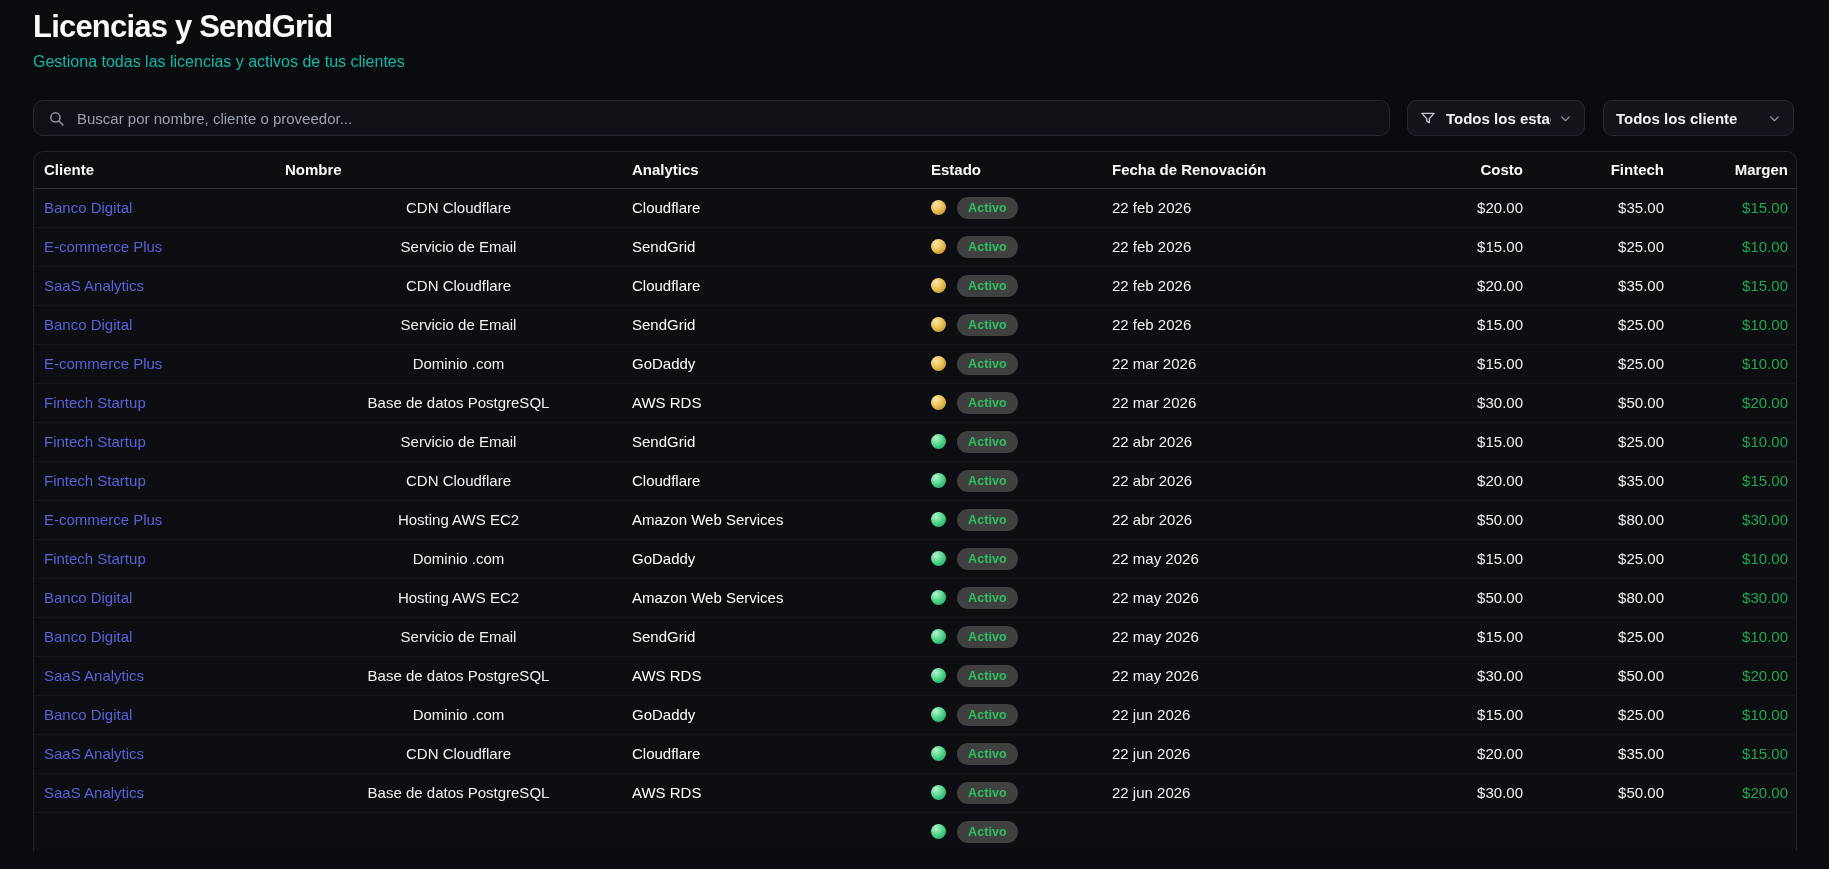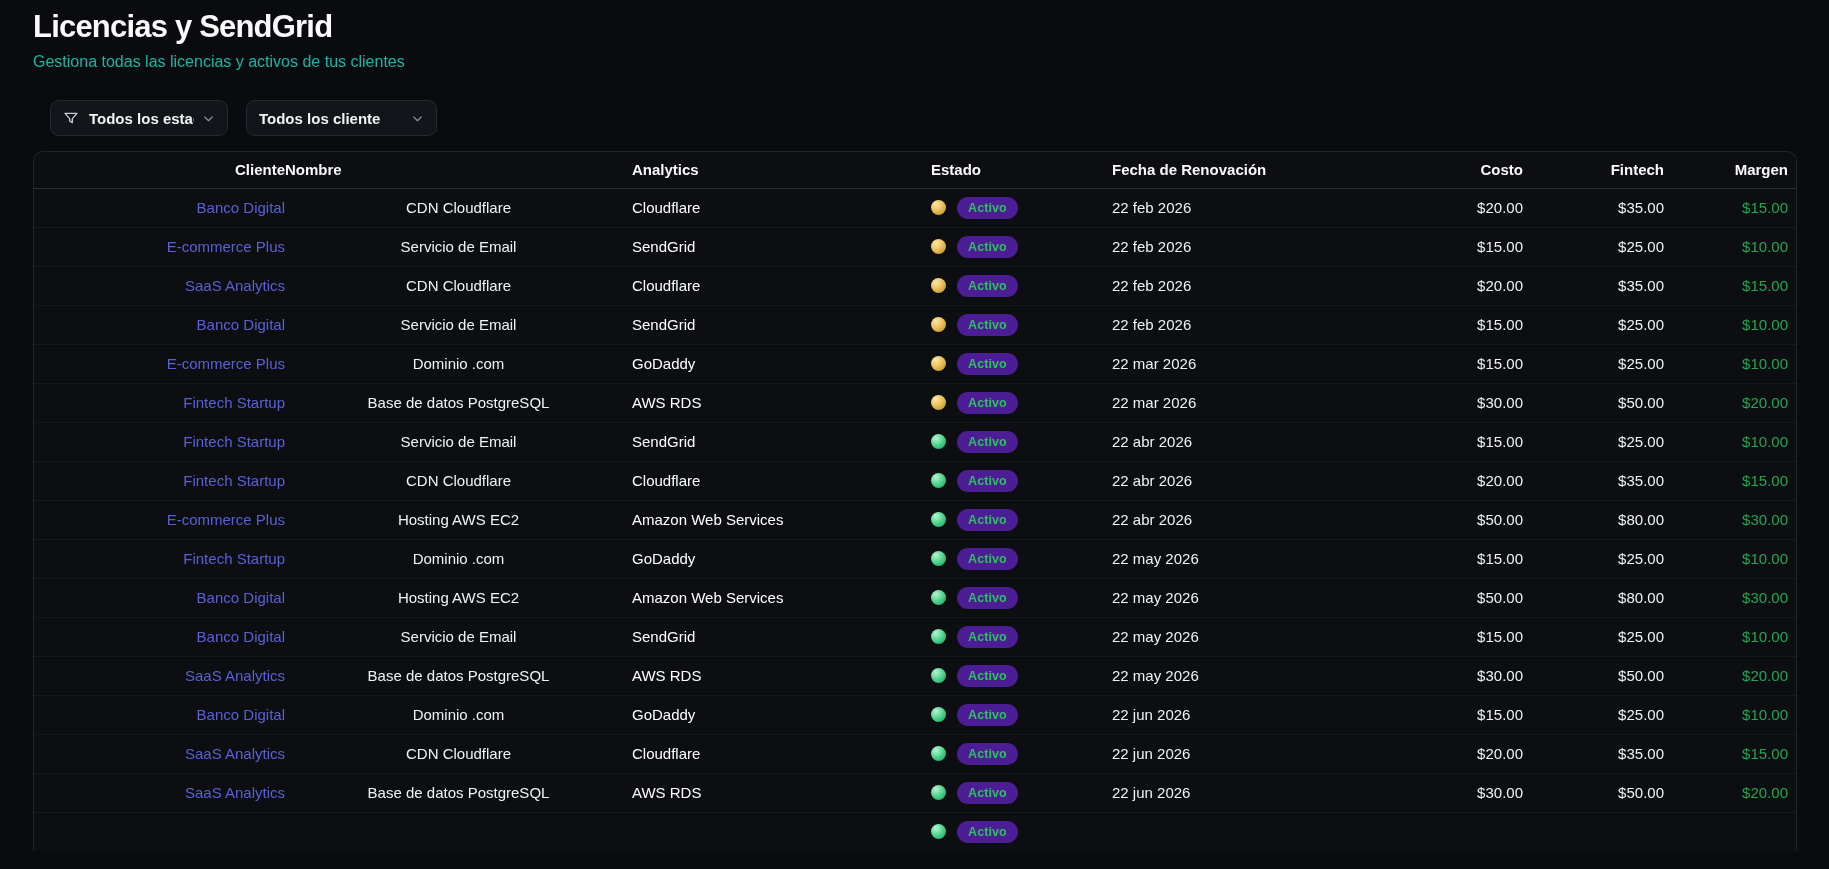--- a/index.html
+++ b/index.html
@@ -51,21 +51,21 @@
   }
   table { width:100%; border-collapse:collapse; table-layout:fixed; }
   col.c1{width:251px} col.c2{width:347px} col.c3{width:299px} col.c4{width:181px}
   col.c5{width:272px} col.c6{width:139px} col.c7{width:141px} col.c8{width:134px}
 
   thead th {
     height:36px; text-align:left; vertical-align:middle;
     font-size:15px; font-weight:700; color:#fafafa;
     border-bottom:1px solid #2a2e37; padding:0;
   }
-  th.first, td.first { padding-left:10px;text-align:right; }
+  th.first, td.first { padding-left:10px; }
   th.num, td.num { text-align:right; }
   th.last, td.last { padding-right:10px; }
 
   tbody td {
     height:39px; vertical-align:middle; font-size:15px;
     border-bottom:1px solid #15181f; padding:0;
   }
   tbody tr:last-child td { border-bottom:none; }
 
   .client-link { color:#5a60d6; font-weight:500; text-decoration:none; cursor:pointer; }
@@ -78,35 +78,44 @@
   .status-wrap { display:flex; align-items:center; }
   .status-dot { width:15px; height:15px; border-radius:50%; flex:none; }
   .status-dot.amber {
     background:radial-gradient(circle at 33% 28%, #f9e7a8 0%, #eec45e 42%, #cfa440 72%, #b3852d 100%);
   }
   .status-dot.green {
     background:radial-gradient(circle at 33% 28%, #b9f1d4 0%, #5bd992 42%, #30b974 72%, #1f9d5c 100%);
   }
   .status-badge {
     margin-left:11px; height:22px; min-width:30px; padding:0 11px;
-    border-radius:11px; background:#4c1d95;
+    border-radius:11px; background:#404040;
     display:inline-flex; align-items:center; justify-content:center;
     font-size:12.5px; font-weight:700; color:#2fbf63; letter-spacing:0.1px;
   }
   svg { display:block; }
 </style>
 </head>
 <body>
 
 <div class="page">
 
   <h1 class="page-title">Licencias y SendGrid</h1>
   <p class="page-subtitle">Gestiona todas las licencias y activos de tus clientes</p>
 
   <div class="controls">
+    <div class="search-box">
+      <span class="icn">
+        <svg width="17" height="17" viewBox="0 0 24 24" fill="none" stroke="#8d939e" stroke-width="2.2" stroke-linecap="round">
+          <circle cx="10.5" cy="10.5" r="6.5"></circle>
+            <line x1="15.5" y1="15.5" x2="21" y2="21"></line>
+        </svg>
+      </span>
+      <input class="search-input" type="text" placeholder="Buscar por nombre, cliente o proveedor..." style="">
+    </div>
 
     <div class="dropdown dd-status">
       <span class="icn">
         <svg width="16" height="16" viewBox="0 0 24 24" fill="none" stroke="#c7ccd4" stroke-width="2" stroke-linejoin="round" stroke-linecap="round">
           <path d="M3 5h18l-7 8v6l-4-2.5V13L3 5z"></path>
         </svg>
       </span>
       <span class="lbl">Todos los estados</span>
       <span class="chev">
         <svg width="13" height="13" viewBox="0 0 24 24" fill="none" stroke="#8d939e" stroke-width="2.4" stroke-linecap="round" stroke-linejoin="round">

